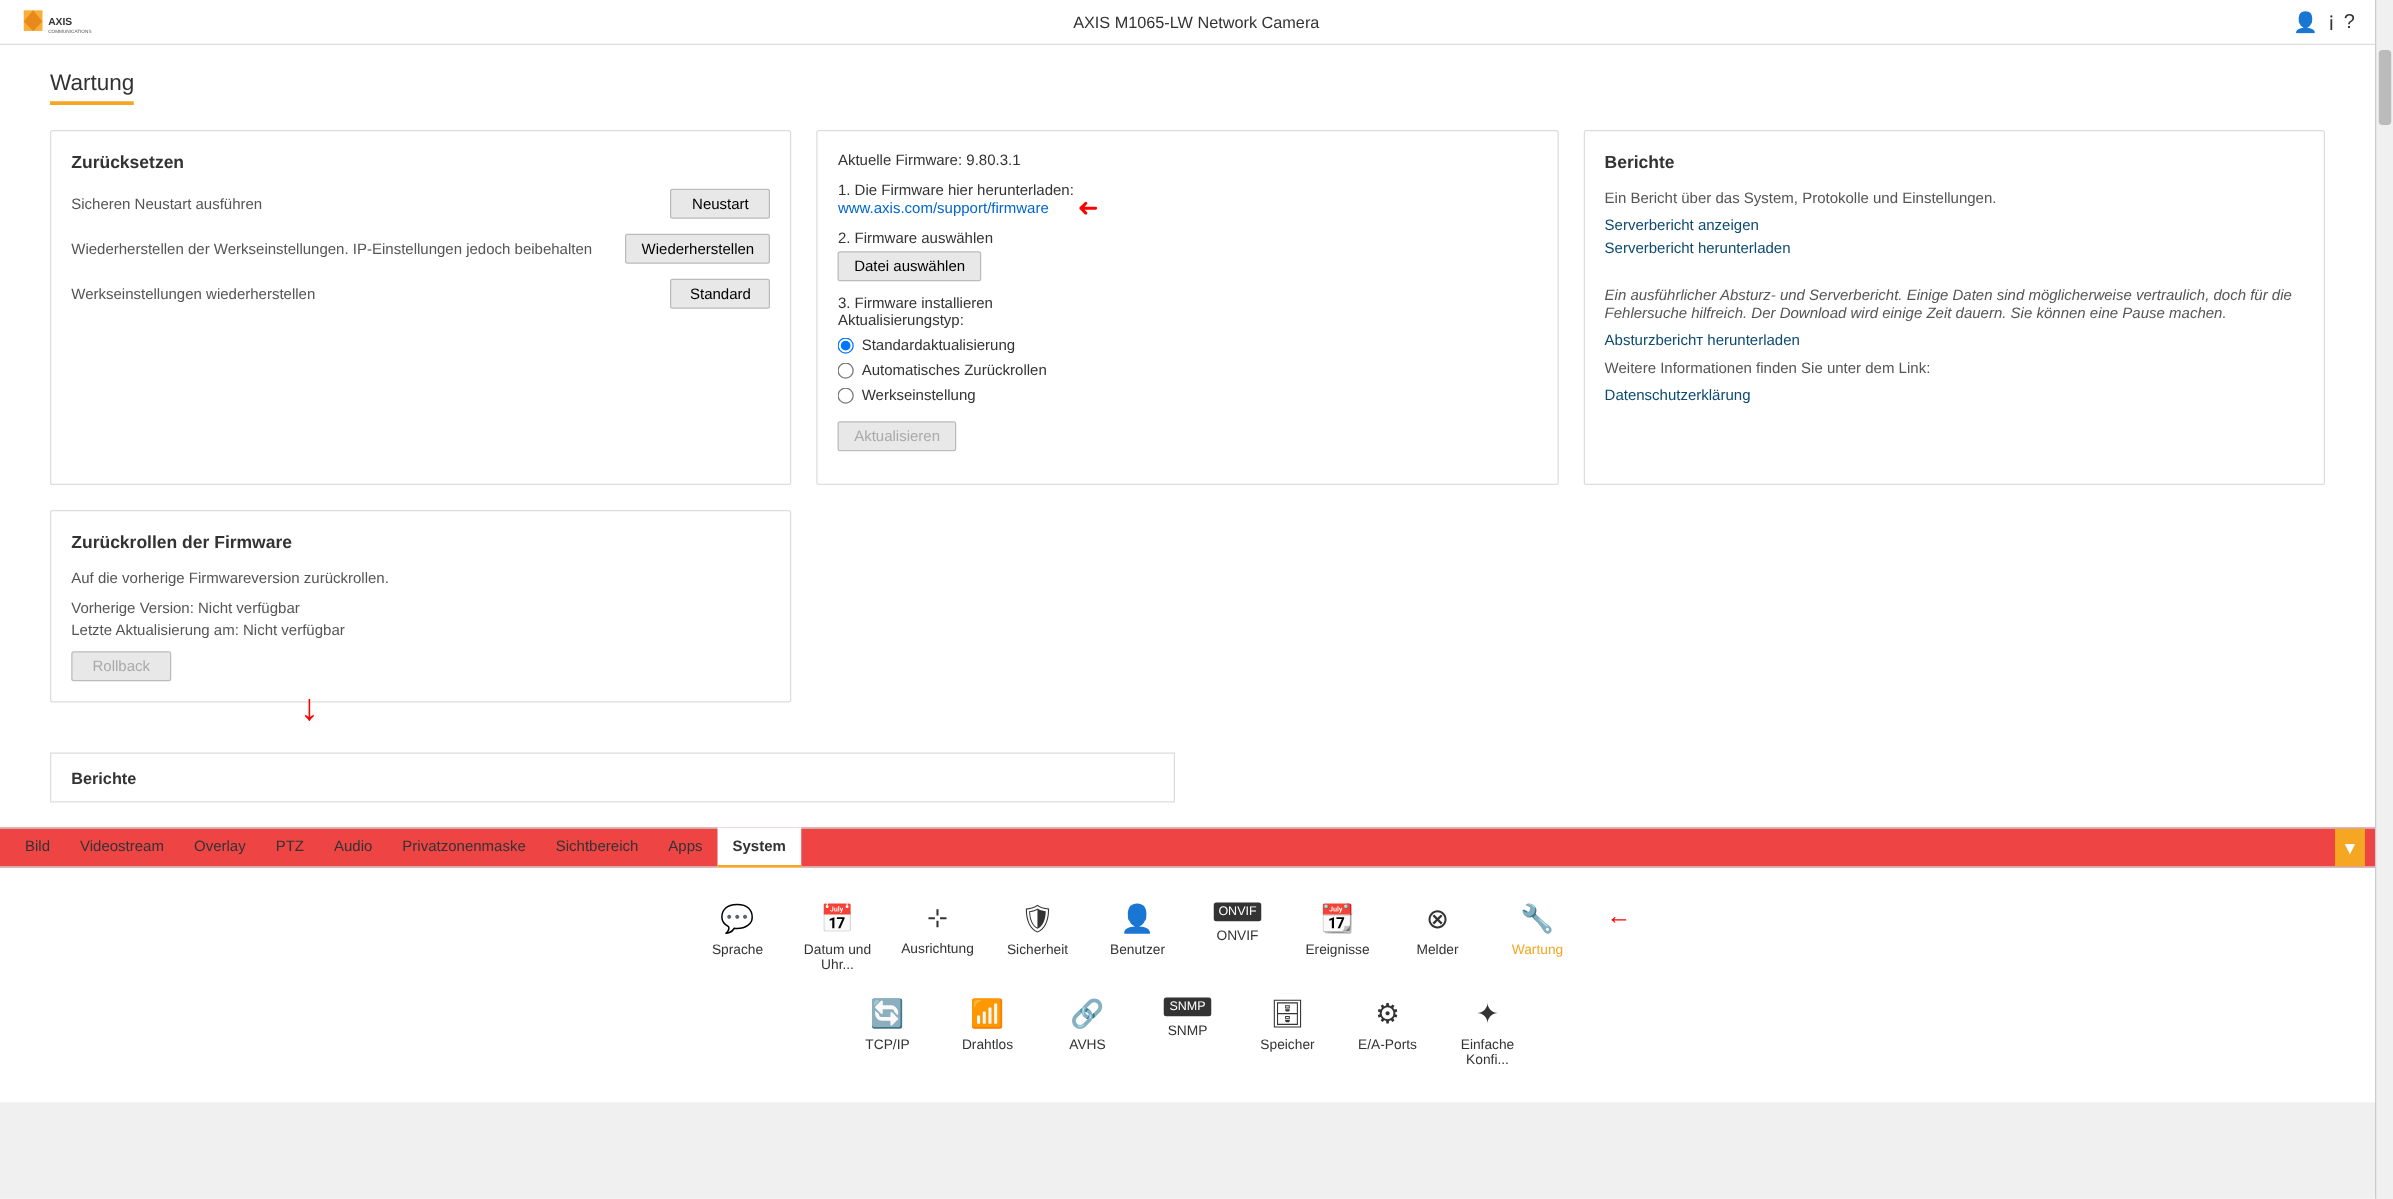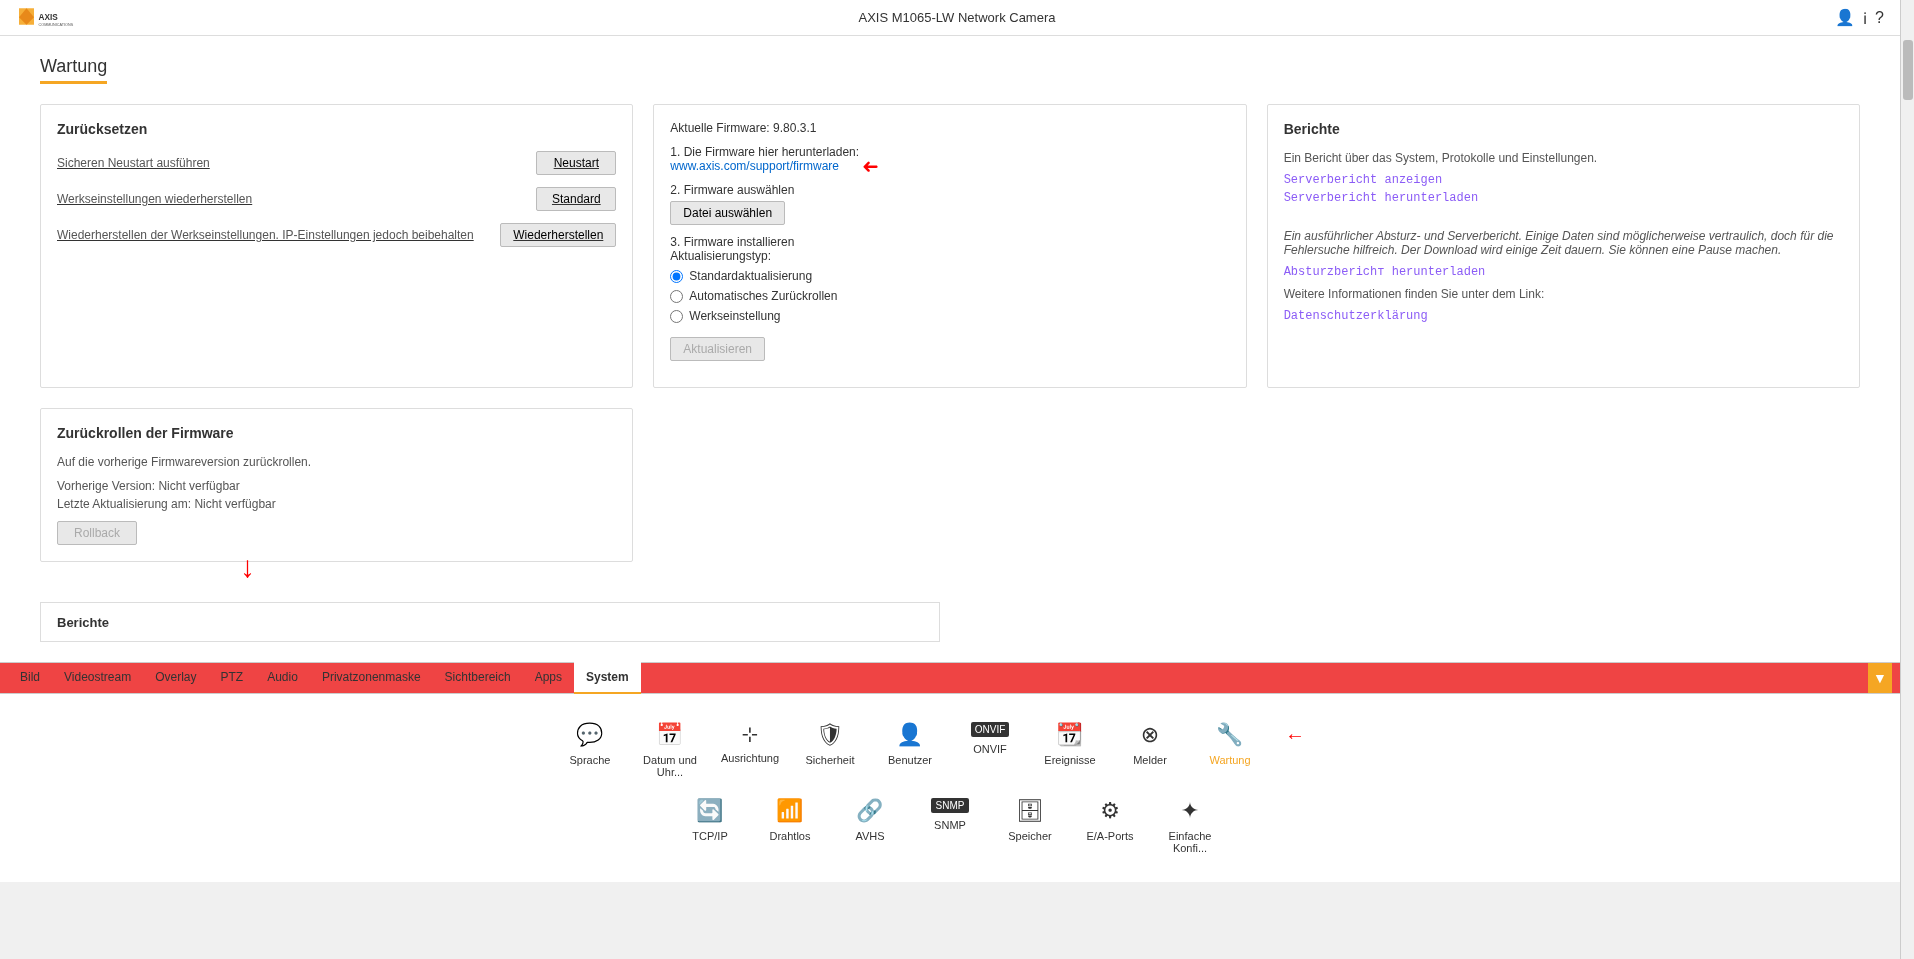--- a/index.html
+++ b/index.html
@@ -73,21 +73,20 @@
       font-weight: bold;
       color: #333;
       margin-bottom: 14px;
     }
 
     .section-row {
       display: flex;
       align-items: center;
       justify-content: flex-start;
       margin-bottom: 12px;
-      text-decoration: underline;
     }
 
     .section-row-text {
       color: #555;
       font-size: 12px;
       flex: 1;
       padding-right: 10px;
     }
 
     .btn {
@@ -133,26 +132,25 @@
     }
     .radio-label input[type="radio"] { margin: 0; }
 
     
     .reports-text {
       font-size: 12px;
       color: #555;
       margin-bottom: 8px;
     }
     .reports-link {
-      color: #8b5cf6;
+      color: #0c4a6e;
       text-decoration: none;
       display: block;
       margin-bottom: 4px;
       font-size: 12px;
-      font-family: Liberation Mono, monospace;
     }
 
     
     .rollback-text {
       font-size: 12px;
       color: #555;
       margin-bottom: 10px;
     }
     .rollback-info {
       font-size: 12px;
@@ -317,27 +315,27 @@
 
       <div class="section-card">
         <div class="section-title">Zurücksetzen</div>
 
         <div class="section-row">
           <div class="section-row-text">Sicheren Neustart ausführen</div>
           <button class="btn">Neustart</button>
         </div>
 
         <div class="section-row">
+          <div class="section-row-text">Wiederherstellen der Werkseinstellungen. IP-Einstellungen jedoch beibehalten</div>
+          <button class="btn">Wiederherstellen</button>
+        </div>
+
+        <div class="section-row">
           <div class="section-row-text">Werkseinstellungen wiederherstellen</div>
           <button class="btn">Standard</button>
-        </div>
-
-        <div class="section-row">
-          <div class="section-row-text">Wiederherstellen der Werkseinstellungen. IP-Einstellungen jedoch beibehalten</div>
-          <button class="btn">Wiederherstellen</button>
         </div>
       </div>
 
       <div class="section-card">
 
         <div class="firmware-info">
           <span>Aktuelle Firmware:</span>
           <span>9.80.3.1</span>
         </div>
 

